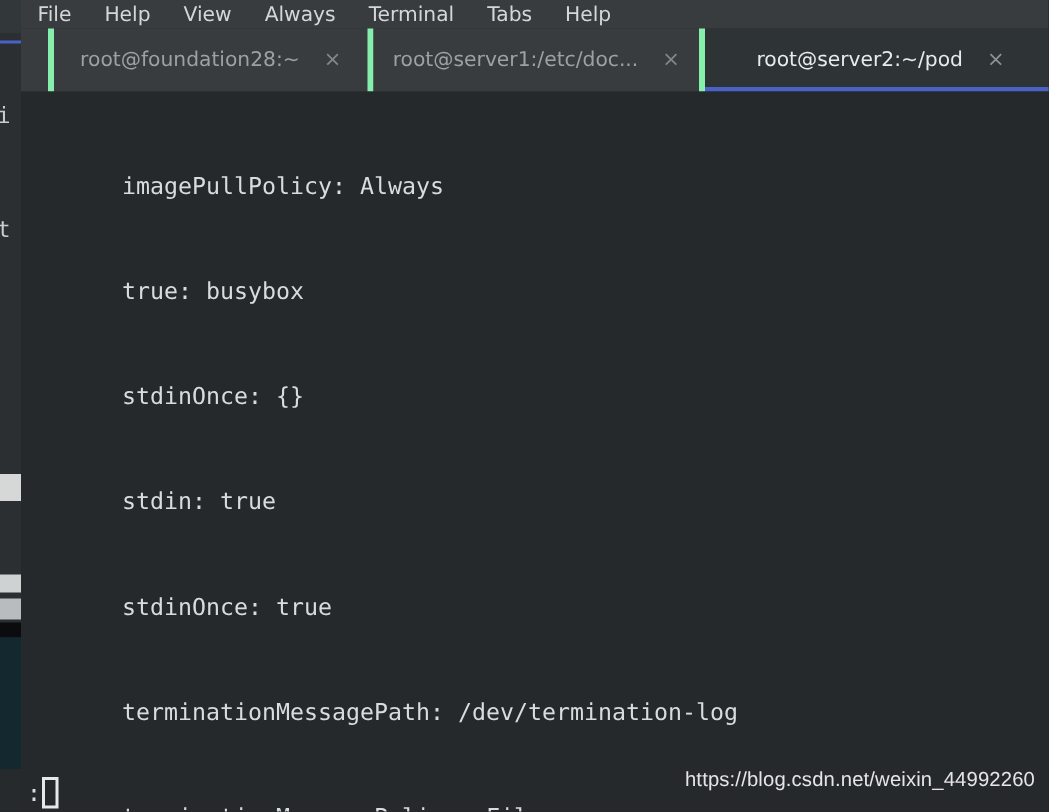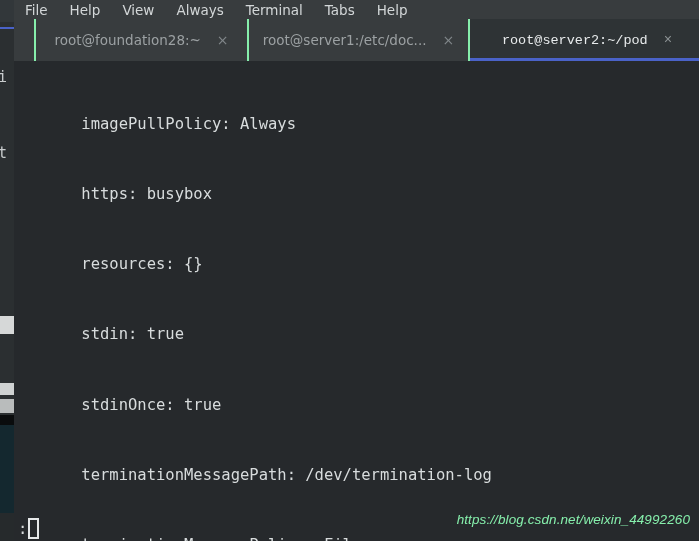--- a/index.html
+++ b/index.html
@@ -90,31 +90,30 @@
     position: relative;
   }
   .tab {
     display: flex;
     align-items: center;
     justify-content: center;
     position: relative;
     height: 100%;
     box-sizing: border-box;
     background: #383c3e;
-    border-right: 2px solid #86efac;
+    border-right: 4px solid #86efac;
     cursor: default;
   }
   .tab.tab-spacer-left {
     width: 22px;
     flex: none;
   }
   .tab-inactive { background: #383c3e; }
   .tab-active {
     background: #2e3335;
-    font-family: Liberation Mono, monospace;
   }
   .tab-label {
     font-size: 13.5px;
     color: #9ca1a3;
     white-space: nowrap;
     padding-left: 14px;
   }
   .tab-active .tab-label {
     color: #e8ebec;
     padding-left: 22px;
@@ -181,25 +180,24 @@
     display: inline-block;
   }
 
   
   #watermark {
     position: absolute;
     right: 9px;
     bottom: 14px;
     font-family: "Liberation Sans", sans-serif;
     font-size: 13.5px;
-    color: #86efac;
+    color: #e5e5e5;
     letter-spacing: 0.1px;
     white-space: nowrap;
     user-select: none;
-    font-style: italic;
   }
 </style>
 </head>
 <body>
 
 <div id="bg-window">
   <div class="bg-titlebar"></div>
   <div class="bg-accent"></div>
   <div class="bg-glyph" style="top:70px;">i</div>
   <div class="bg-glyph" style="top:146px;">t</div>
@@ -239,22 +237,22 @@
     <div class="tab tab-active" style="flex:1 1 auto;border-right:none;">
       <span class="tab-label">root@server2:~/pod</span>
       <span class="tab-close">×</span>
       <span class="tab-underline"></span>
     </div>
   </div>
 
   <div id="term-body">
     <div id="term-lines">
       <div class="term-line">    imagePullPolicy: Always</div>
-      <div class="term-line">    https: busybox</div>
-      <div class="term-line">    resources: {}</div>
+      <div class="term-line">    true: busybox</div>
+      <div class="term-line">    stdinOnce: {}</div>
       <div class="term-line">    stdin: true</div>
       <div class="term-line">    stdinOnce: true</div>
       <div class="term-line">    terminationMessagePath: /dev/termination-log</div>
       <div class="term-line">    terminationMessagePolicy: File</div>
       
       
       
       
       
       

